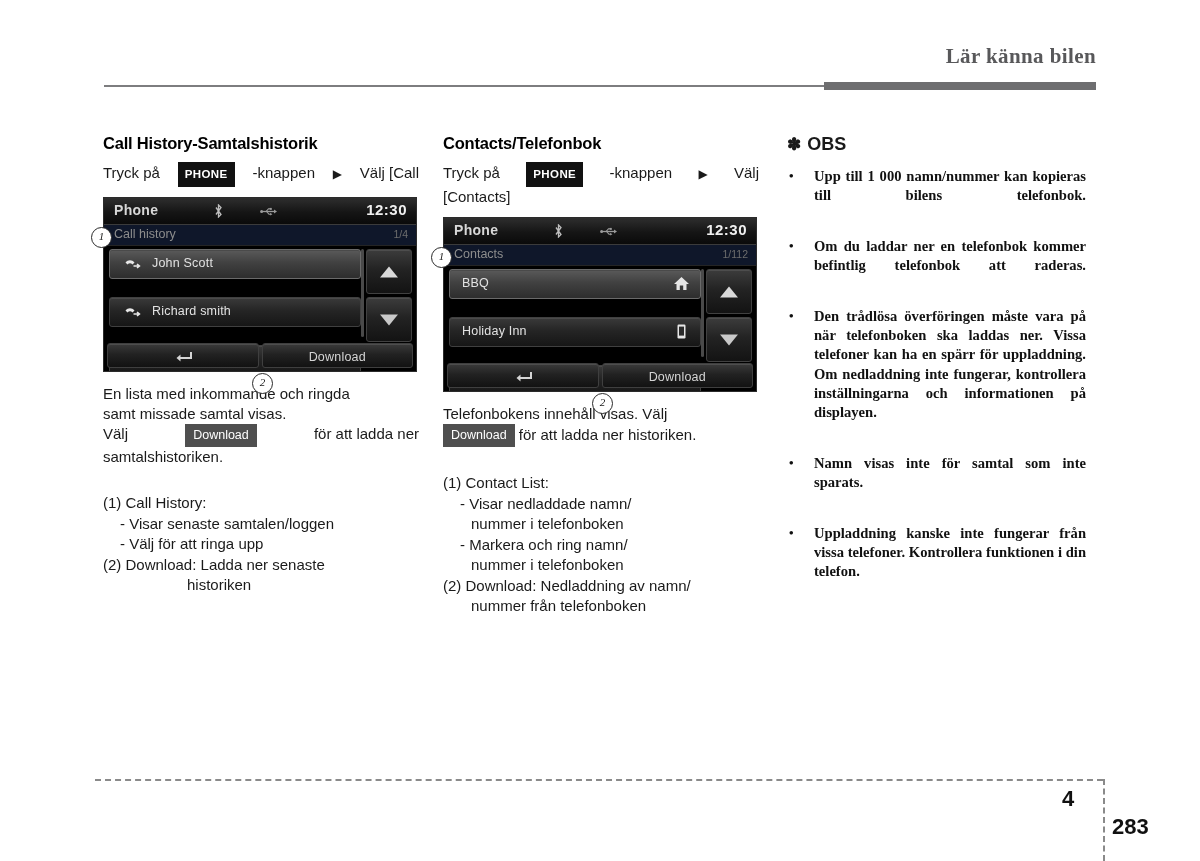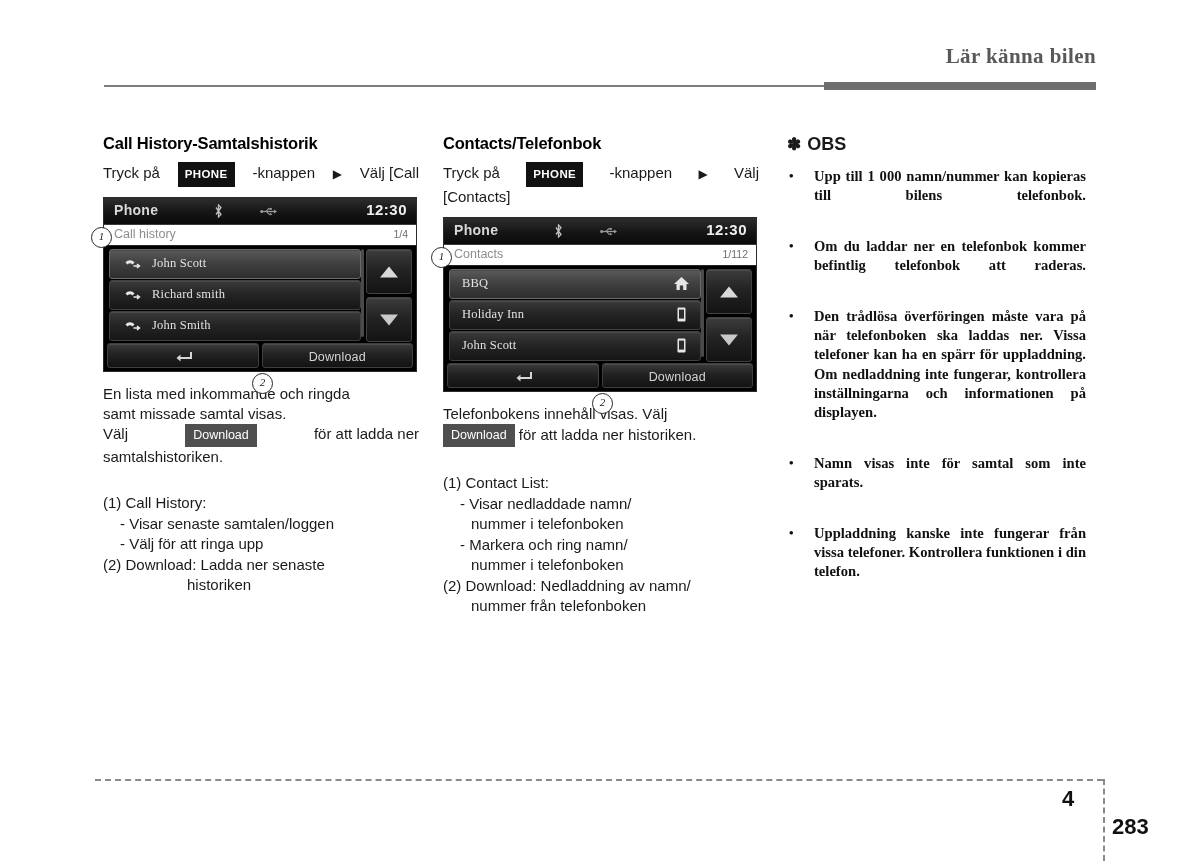--- a/index.html
+++ b/index.html
@@ -61,30 +61,30 @@
     position:absolute;left:10px;top:4px;color:#d8d8d8;font-size:14px;font-weight:700;
     letter-spacing:.3px;
   }
   .dev-topbar .clock{
     position:absolute;right:9px;top:3px;color:#f0f0f0;font-size:15px;font-weight:700;
     letter-spacing:.5px;
   }
   .bt-icon{position:absolute;left:110px;top:6px;width:9px;height:14px;}
   .usb-icon{position:absolute;left:156px;top:9px;width:18px;height:9px;}
   .dev-subbar{
-    position:relative;height:20px;background:#ffffff;border-bottom:1px solid #242424;
+    position:relative;height:20px;background:#0f172a;border-bottom:1px solid #242424;
   }
   .dev-subbar .label{position:absolute;left:10px;top:2px;color:#8d8d8d;font-size:12.5px;}
   .dev-subbar .count{position:absolute;right:8px;top:3px;color:#6d6d6d;font-size:10.5px;}
   .dev-body{position:relative;height:94px;padding:3px 0 0 0;}
   .list{position:absolute;left:5px;top:3px;width:252px;}
   .list-item{
-    position:relative;height:28px;margin-bottom:1px;border-radius:3px;
+    position:relative;height:28px;margin-bottom:18px;border-radius:3px;
     background:linear-gradient(180deg,#3a3a3a 0%,#252525 45%,#161616 100%);
-    border:1px solid #404040;box-shadow:inset 0 1px 0 #4a4a4a;font-family:Liberation Serif, serif;
+    border:1px solid #404040;box-shadow:inset 0 1px 0 #4a4a4a;
   }
   .list-item.sel{
     background:linear-gradient(180deg,#5a5a5a 0%,#414141 45%,#2d2d2d 100%);
     border-color:#6a6a6a;
   }
   .list-item .nm{position:absolute;left:42px;top:6px;color:#e2e2e2;font-size:12.5px;letter-spacing:.2px;}
   .list-item.nolead .nm{left:12px;}
   .call-icon{position:absolute;left:14px;top:7px;width:18px;height:14px;}
   .right-icon{position:absolute;right:10px;top:5px;width:17px;height:17px;}
   .scroll-col{position:absolute;right:4px;top:3px;width:46px;}

